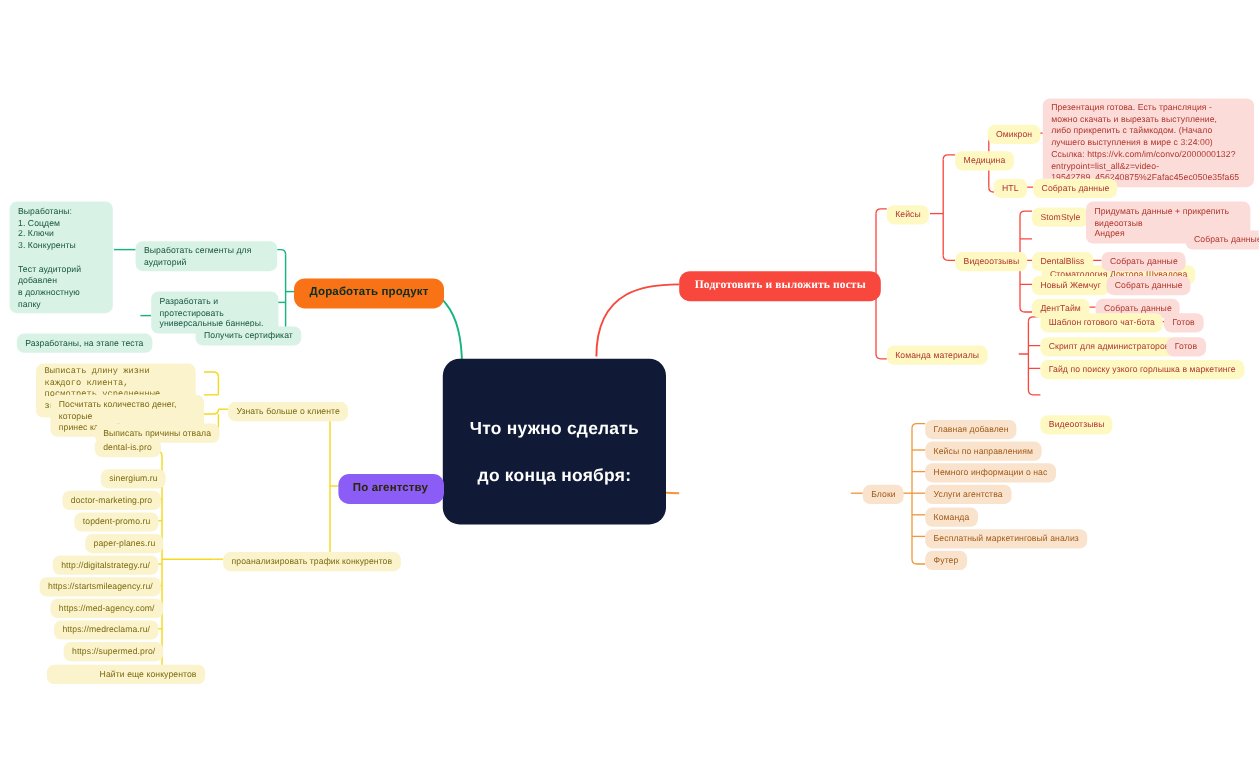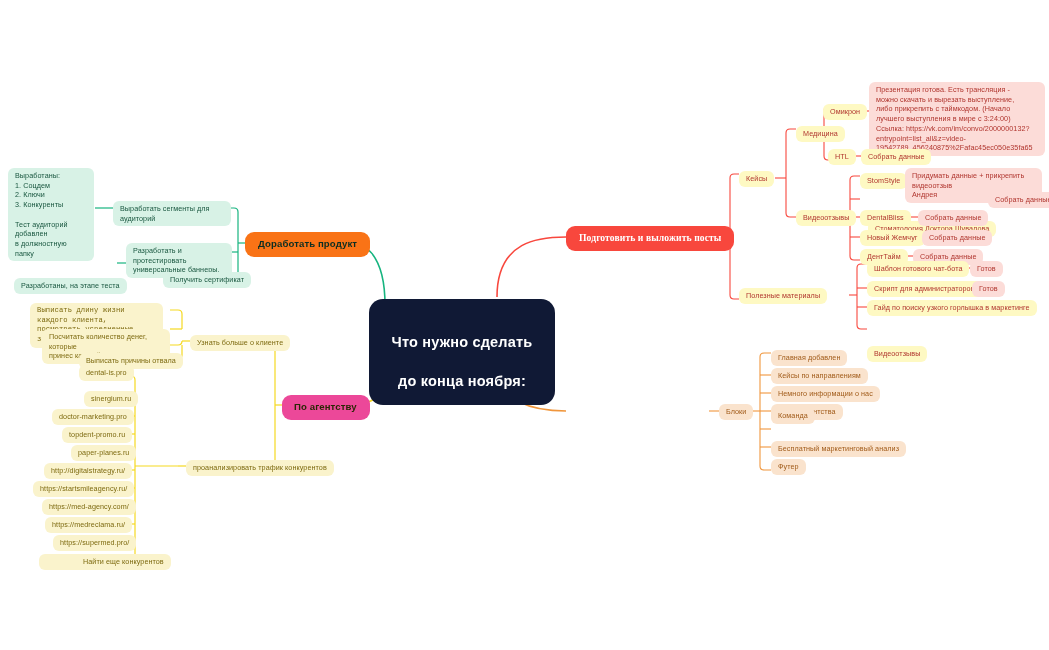--- a/index.html
+++ b/index.html
@@ -29,40 +29,40 @@
     font-size: 7.2px;
     line-height: 1.35;
     white-space: pre-line;
     letter-spacing: 0.01em;
   }
   
   .central {
     background: #101935;
     color: #ffffff;
     border-radius: 14px;
-    padding: 14px 22px;
+    padding: 30px 22px;
     font-size: 14.5px;
     font-weight: bold;
     line-height: 1.35;
     text-align: center;
     letter-spacing: 0.2px;
   }
   
   .l1 {
     border-radius: 9px;
     padding: 6px 13px;
     font-size: 9.6px;
     font-weight: bold;
     color: #1b1b1b;
     letter-spacing: 0.1px;
   }
   .l1.green  { background: #f97316; color: #0b2e22; }
   .l1.red    { background: #f8473d; color: #ffffff; }
   .l1.orange { background: #f0963c; color: #2b1a06; }
-  .l1.yellow { background: #ec4899; color: #2b2705; padding-left: 12px; }
+  .l1.yellow { background: #8b5cf6; color: #2b2705; padding-left: 12px; }
 
   
   .green-soft  { background: #d8f2e6; color: #18563f; }
   .red-soft    { background: #fef9c3; color: #b0352e; }
   .red-soft2   { background: #fcdcd8; color: #b0352e; }
   .orange-soft { background: #fae3cd; color: #a05a18; }
   .yellow-soft { background: #faf3cc; color: #7d6a10; }
 
   .nowrap { white-space: nowrap; }
 </style>
@@ -186,21 +186,21 @@
 2. Ключи
 3. Конкуренты
 
 Тест аудиторий добавлен
 в должностную папку</div>
   <div class="node green-soft" style="left:14px; top:256px;margin-top:22px;">Разработаны, на этапе теста</div>
 
   <div class="node l1 red" style="left:566px; top:226px;font-family:Liberation Serif, serif;">Подготовить и выложить посты</div>
 
   <div class="node red-soft" style="left:739px; top:171px;">Кейсы</div>
-  <div class="node red-soft" style="left:739px; top:288px;">Полезные материалы</div>
+  <div class="node red-soft" style="left:739px; top:288px;">Команда материалы</div>
 
   <div class="node red-soft" style="left:796px; top:126px;">Медицина</div>
   <div class="node red-soft" style="left:796px; top:210px;">Видеоотзывы</div>
 
   <div class="node red-soft" style="left:823px; top:104px;">Омикрон</div>
   <div class="node red-soft2" style="left:869px; top:82px; width:176px;">Презентация готова. Есть трансляция -
 можно скачать и вырезать выступление,
 либо прикрепить с таймкодом. (Начало
 лучшего выступления в мире с 3:24:00)
 Ссылка: https://vk.com/im/convo/2000000132?
@@ -234,21 +234,21 @@
   <div class="node red-soft nowrap" style="left:867px; top:300px;">Гайд по поиску узкого горлышка в маркетинге</div>
   <div class="node red-soft nowrap" style="left:867px; top:318px;margin-top:28px;">Видеоотзывы</div>
 
 
   <div class="node orange-soft nowrap" style="left:719px; top:404px;">Блоки</div>
 
   <div class="node orange-soft nowrap" style="left:771px; top:350px;">Главная добавлен</div>
   <div class="node orange-soft nowrap" style="left:771px; top:368px;">Кейсы по направлениям</div>
   <div class="node orange-soft nowrap" style="left:771px; top:386px;">Немного информации о нас</div>
   <div class="node orange-soft nowrap" style="left:771px; top:404px;">Услуги агентства</div>
-  <div class="node orange-soft nowrap" style="left:771px; top:408px;">Команда</div>
+  <div class="node orange-soft nowrap" style="left:771px; top:423px;">Команда</div>
   <div class="node orange-soft nowrap" style="left:771px; top:441px;">Бесплатный маркетинговый анализ</div>
   <div class="node orange-soft nowrap" style="left:771px; top:459px;">Футер</div>
 
   <div class="node l1 yellow" style="left:282px; top:395px;">По агентству</div>
 
   <div class="node yellow-soft nowrap" style="left:190px; top:335px;">Узнать больше о клиенте</div>
 
   <div class="node yellow-soft" style="left:30px; top:303px; width:133px;font-family:Liberation Mono, monospace;">Выписать длину жизни каждого клиента,
 посмотреть усредненные значения</div>
   <div class="node yellow-soft" style="left:42px; top:329px; width:128px;">Посчитать количество денег, которые

